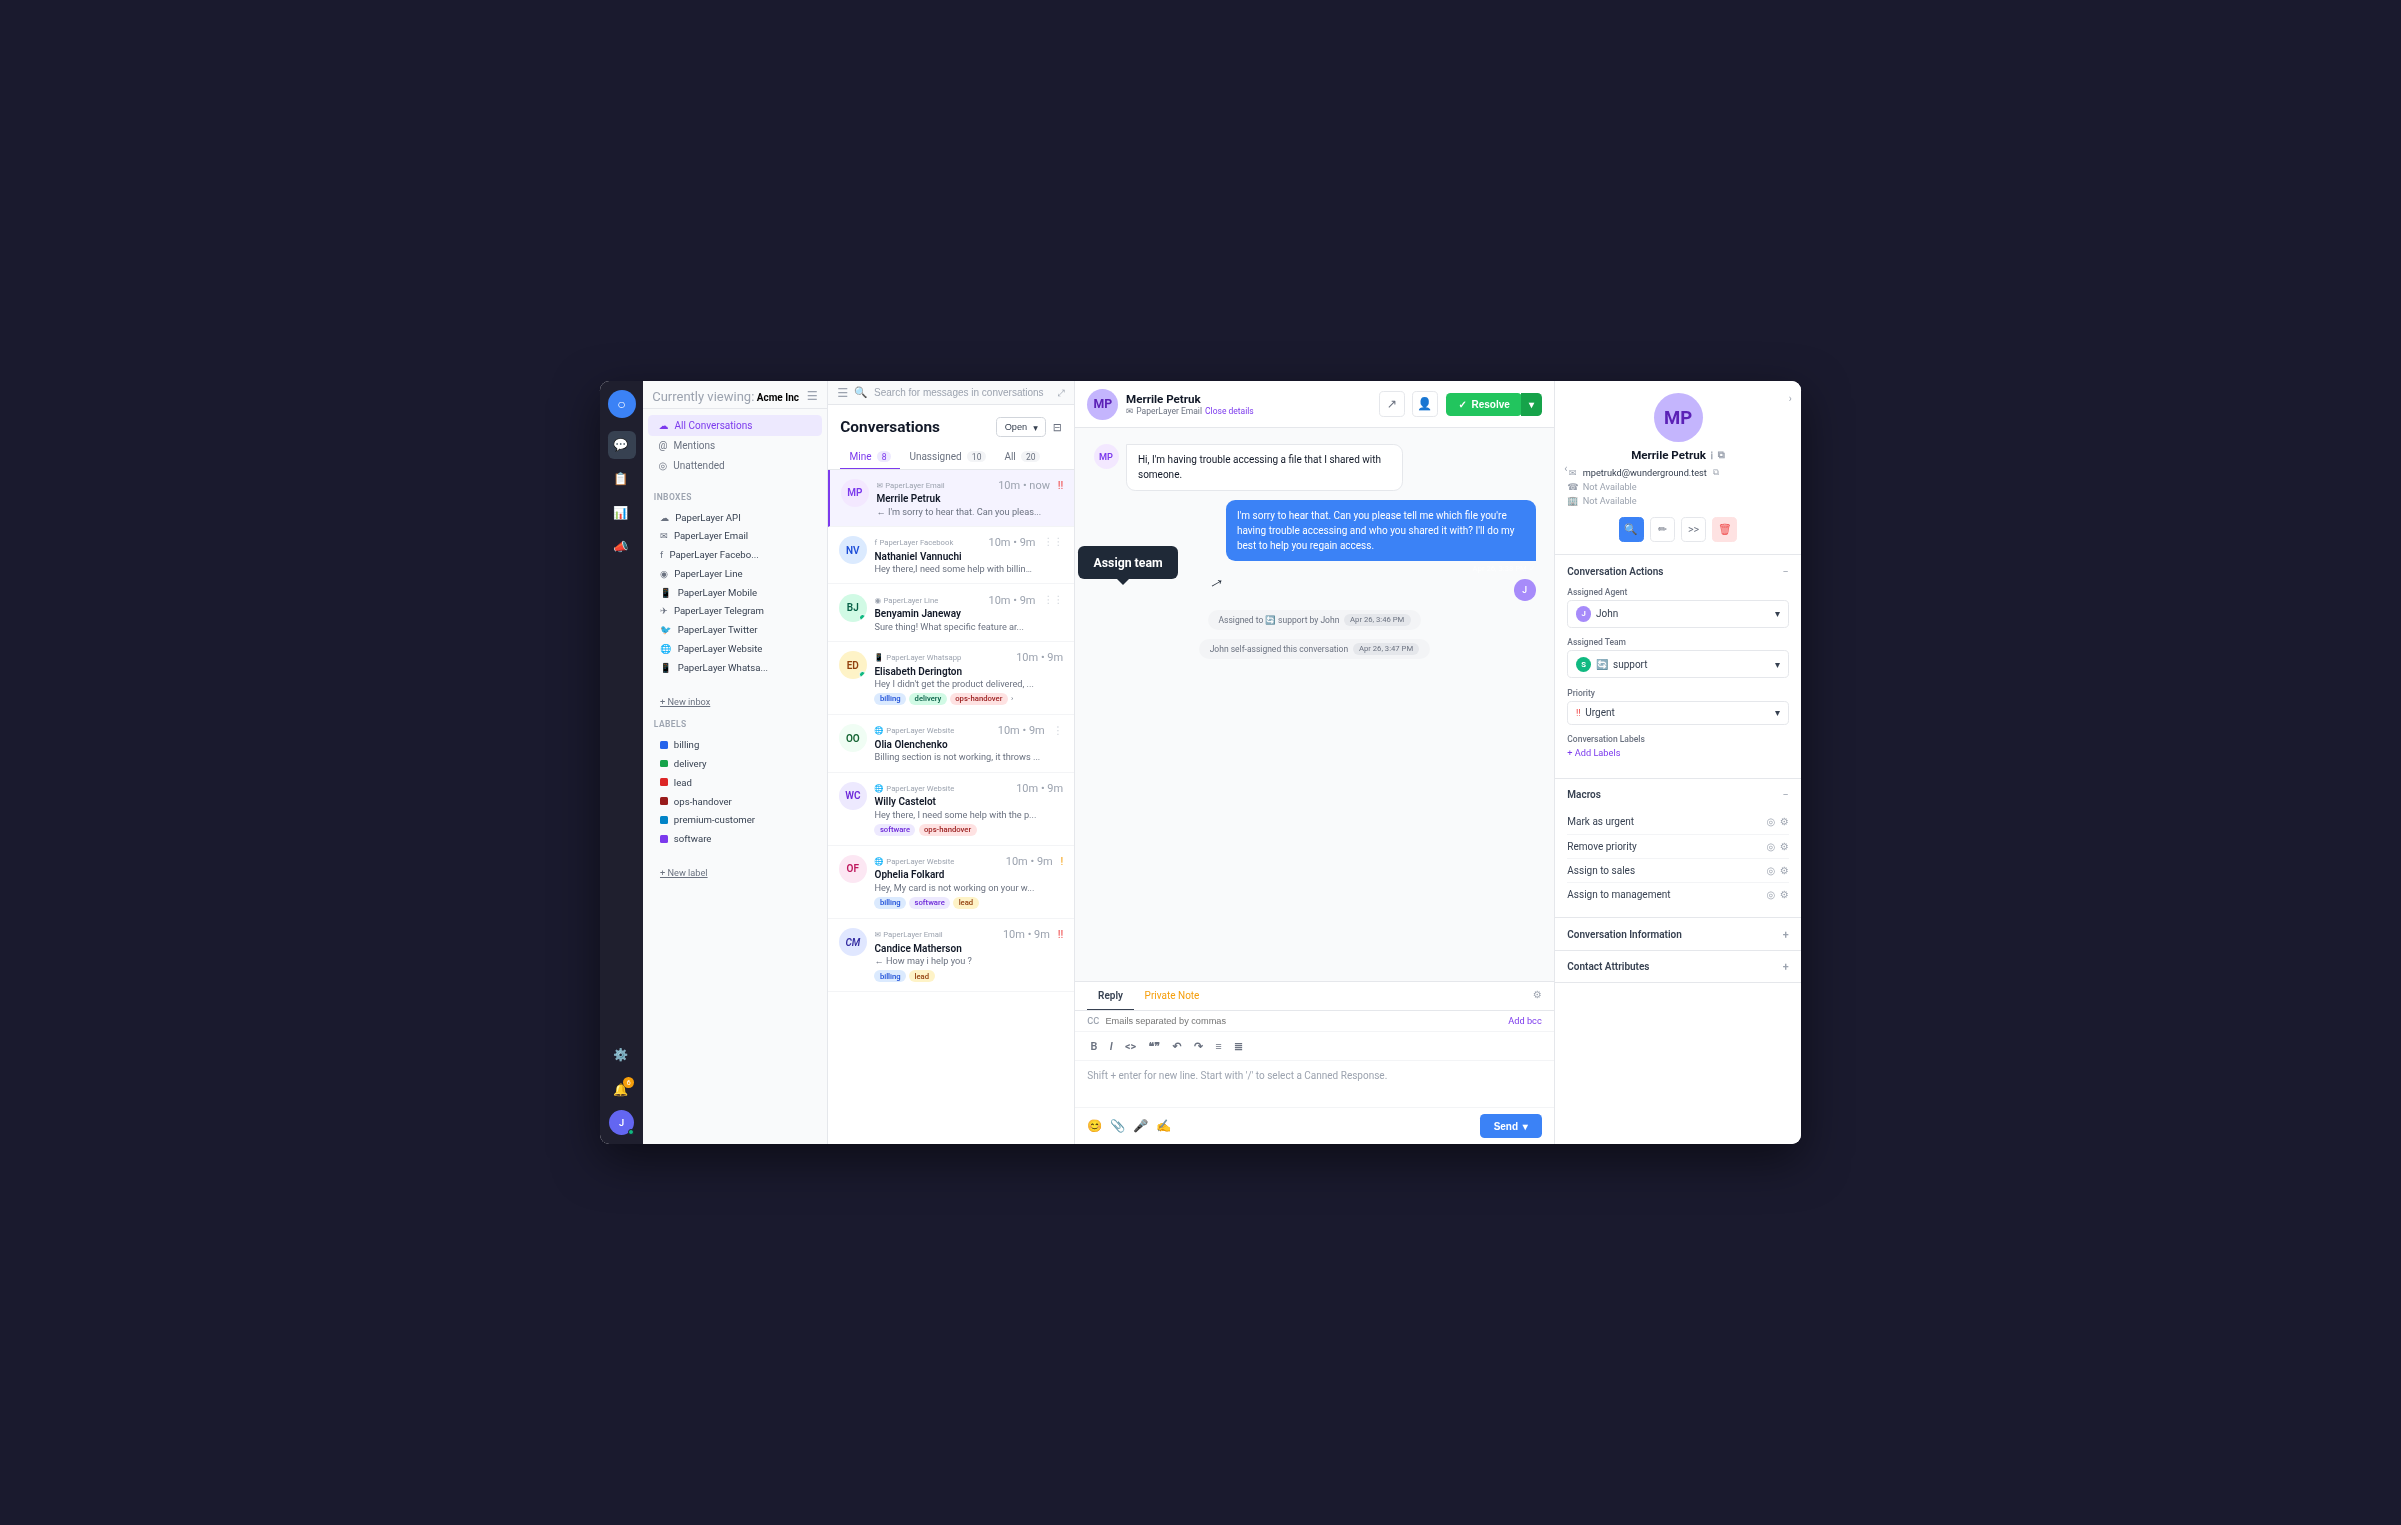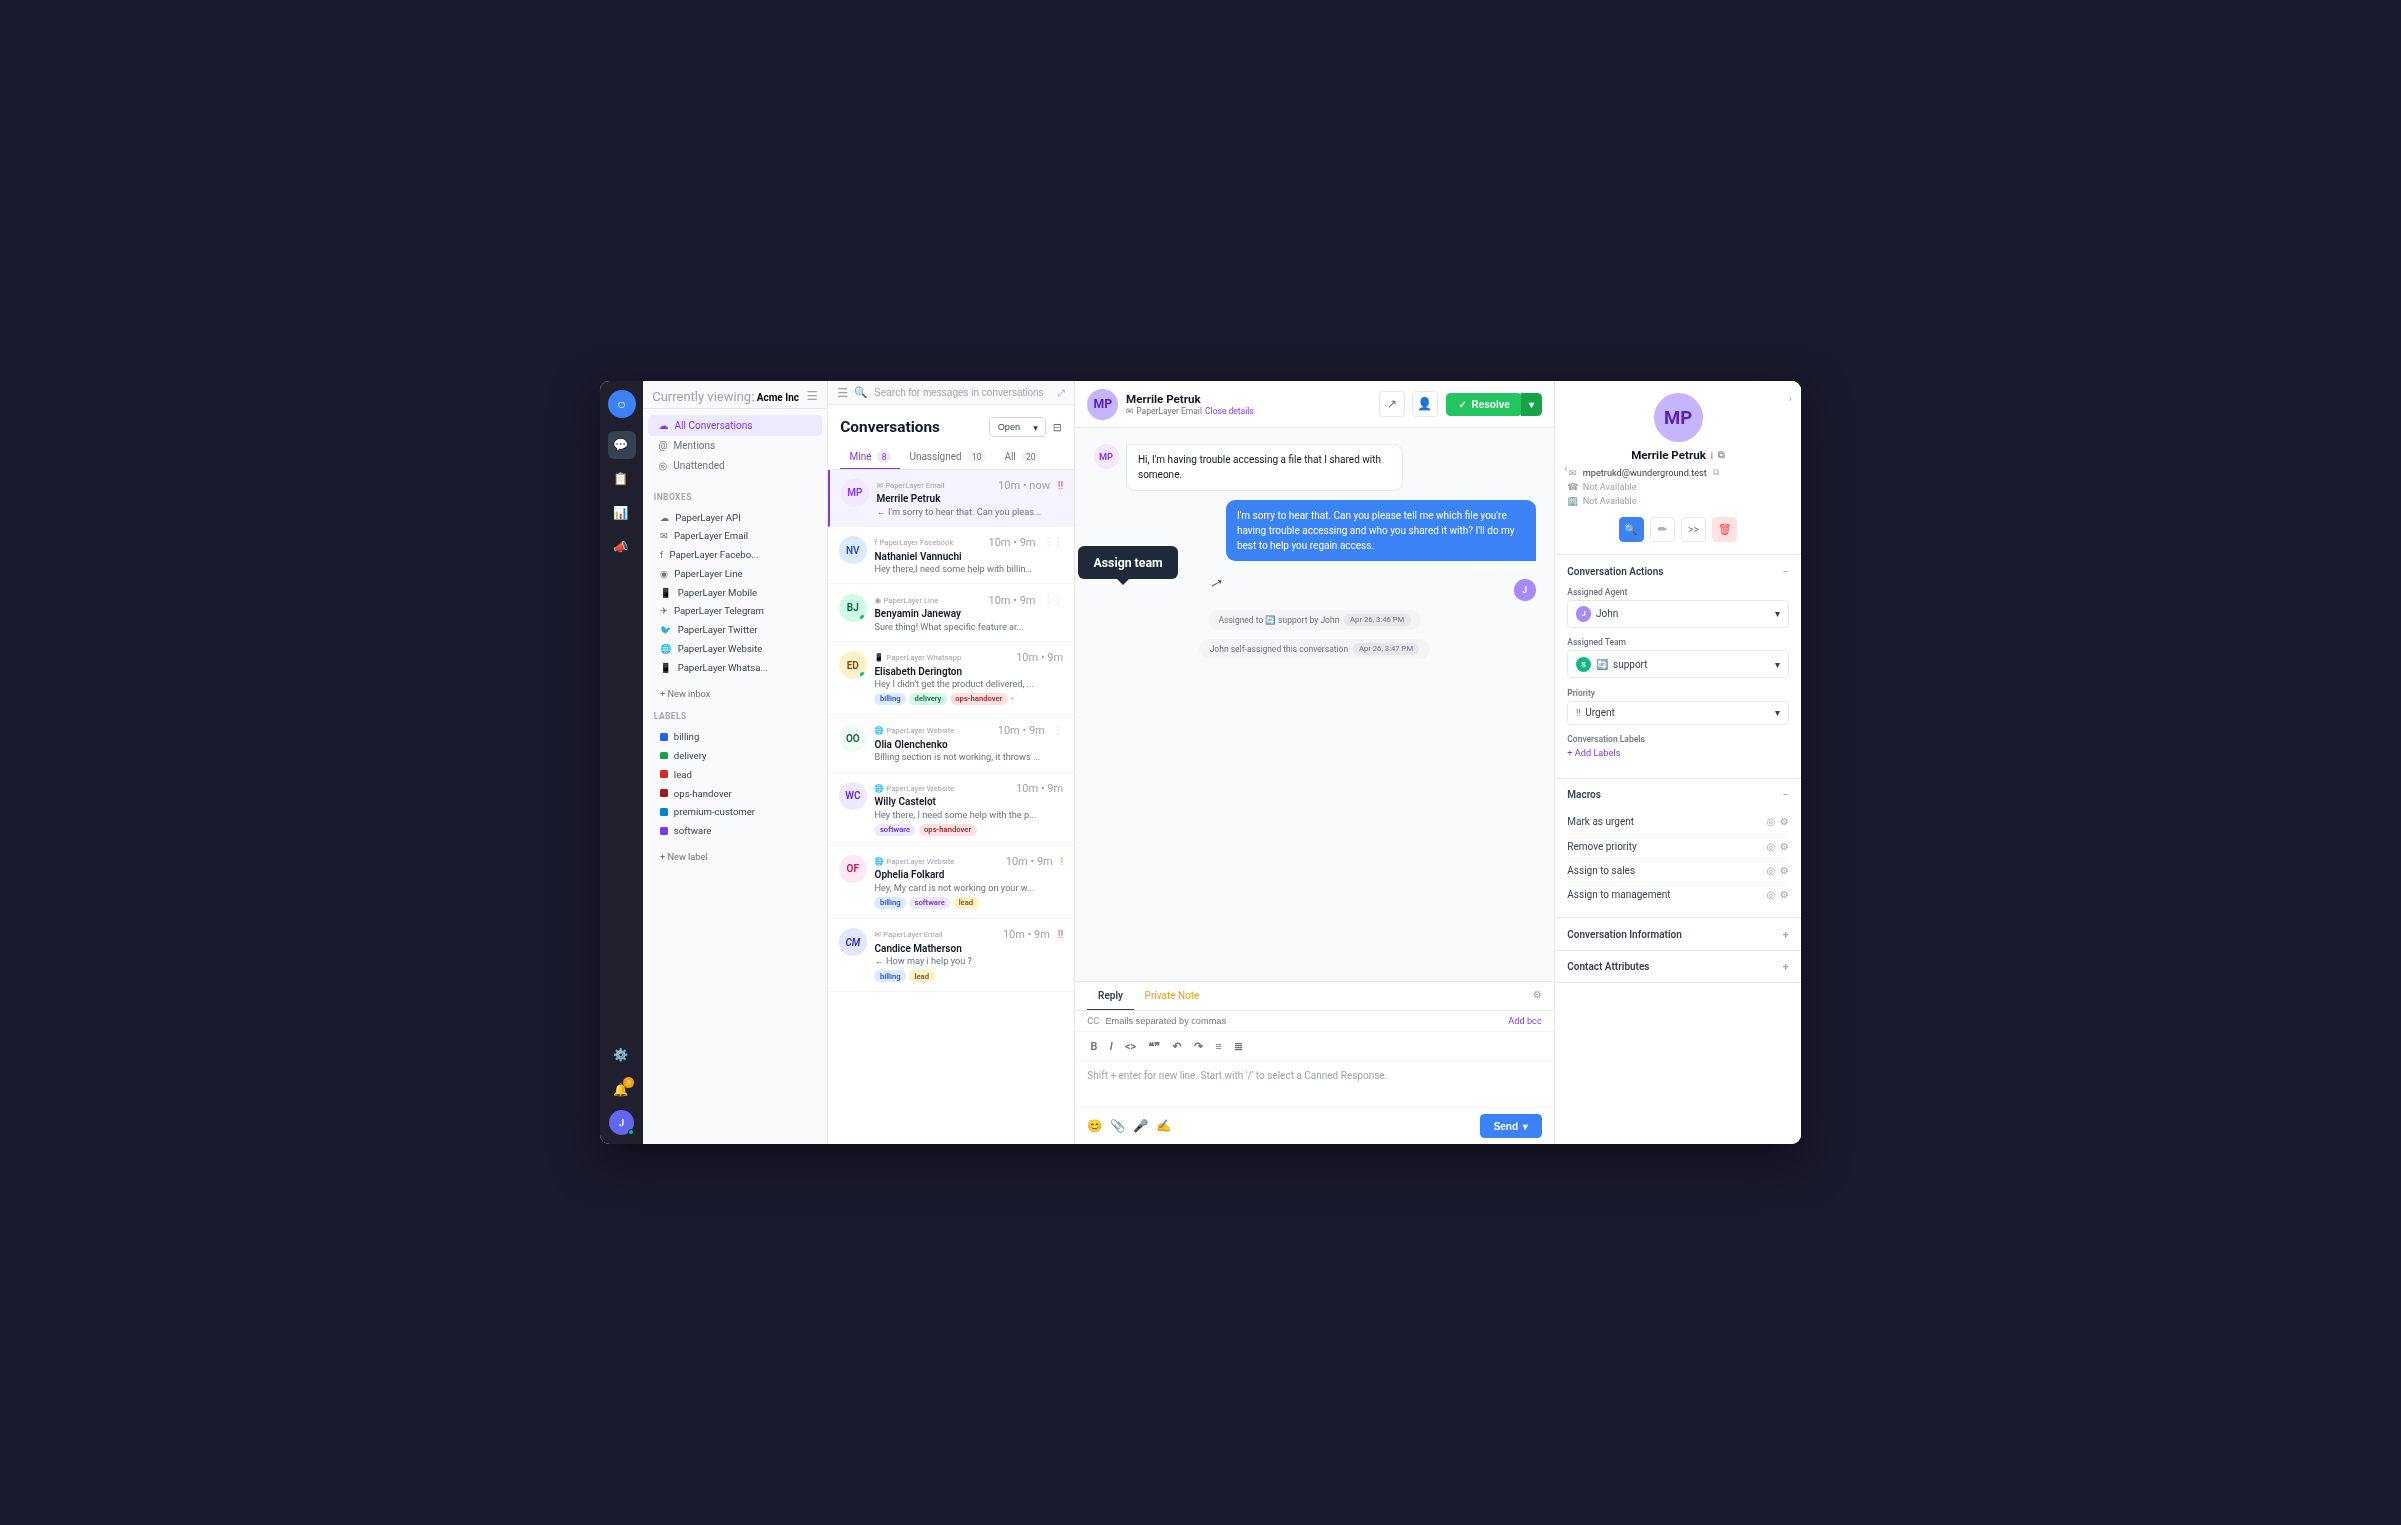--- a/index.html
+++ b/index.html
@@ -178,21 +178,22 @@
     .label-dot {
       width: 7.7px;
       height: 7.7px;
       border-radius: 1.5px;
     }
     .new-item-link {
       font-size: 9.2px;
       color: #6b7280;
       cursor: pointer;
       padding: 3.1px 6.2px;
-      margin-top: 8px;
+      margin-top: 16px;
+      text-decoration: underline;
     }
     
     .conversations-panel {
       width: 247px;
       background: #fff;
       border-right: 0.8px solid #e5e7eb;
       display: flex;
       flex-direction: column;
       flex-shrink: 0;
     }
@@ -219,21 +220,21 @@
     .conv-status-btn {
       background: #fff;
       border: 0.8px solid #d1d5db;
       border-radius: 4.6px;
       padding: 3.1px 7.7px;
       font-size: 9.2px;
       color: #374151;
       cursor: pointer;
       display: flex;
       align-items: center;
-      gap: 13px;
+      gap: 6px;
     }
     .filter-icon { color: #6b7280; cursor: pointer; font-size: 10.8px; }
     .conv-tabs {
       display: flex;
       gap: 0;
       margin-top: 4.6px;
     }
     .conv-tab {
       padding: 6.2px 9.2px;
       font-size: 10px;

